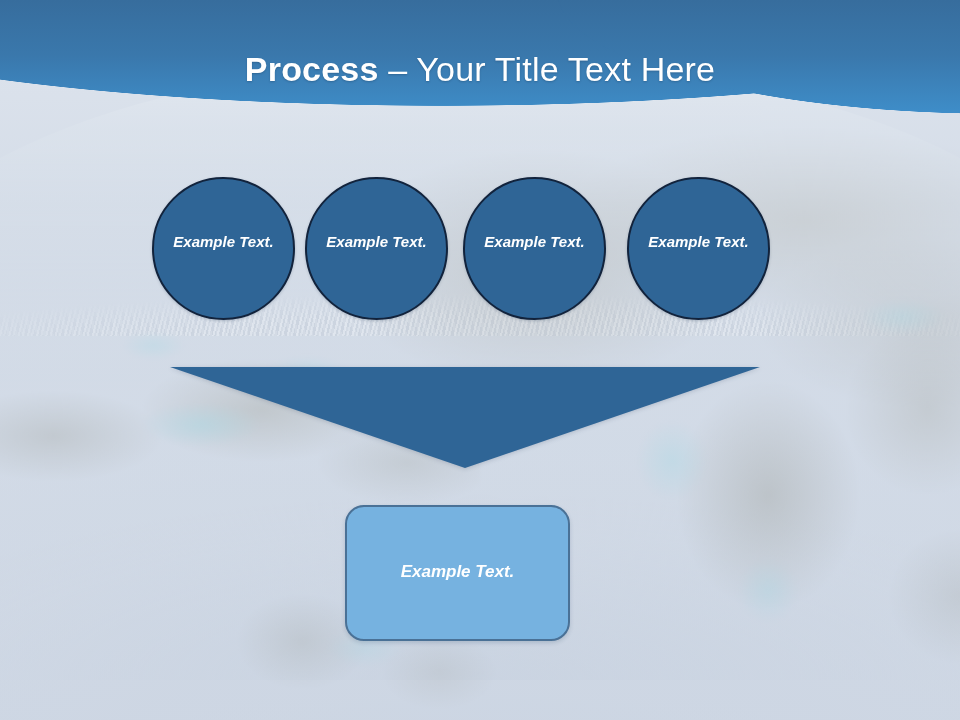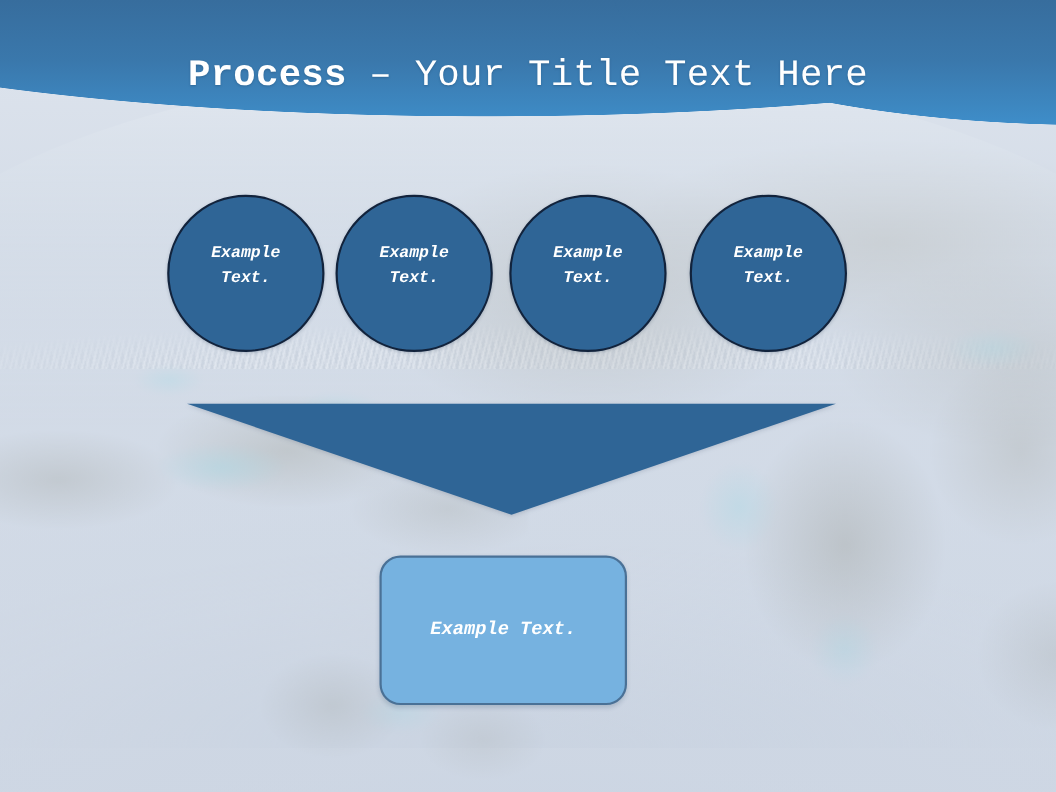--- a/index.html
+++ b/index.html
@@ -5,21 +5,21 @@
   html, body {
     margin: 0;
     padding: 0;
     background: #ffffff;
   }
   #slide {
     position: relative;
     width: 960px;
     height: 720px;
     overflow: hidden;
-    font-family: Liberation Mono, monospace;
+    font-family: Liberation Sans, sans-serif;
     background: #d6dde8;
   }
 
   
   .bg-layer {
     position: absolute;
     inset: 0;
     overflow: hidden;
   }
   

